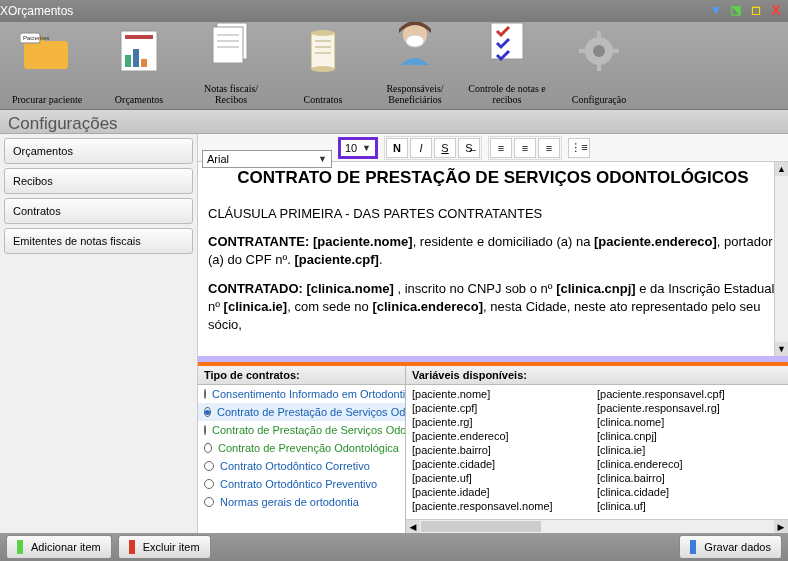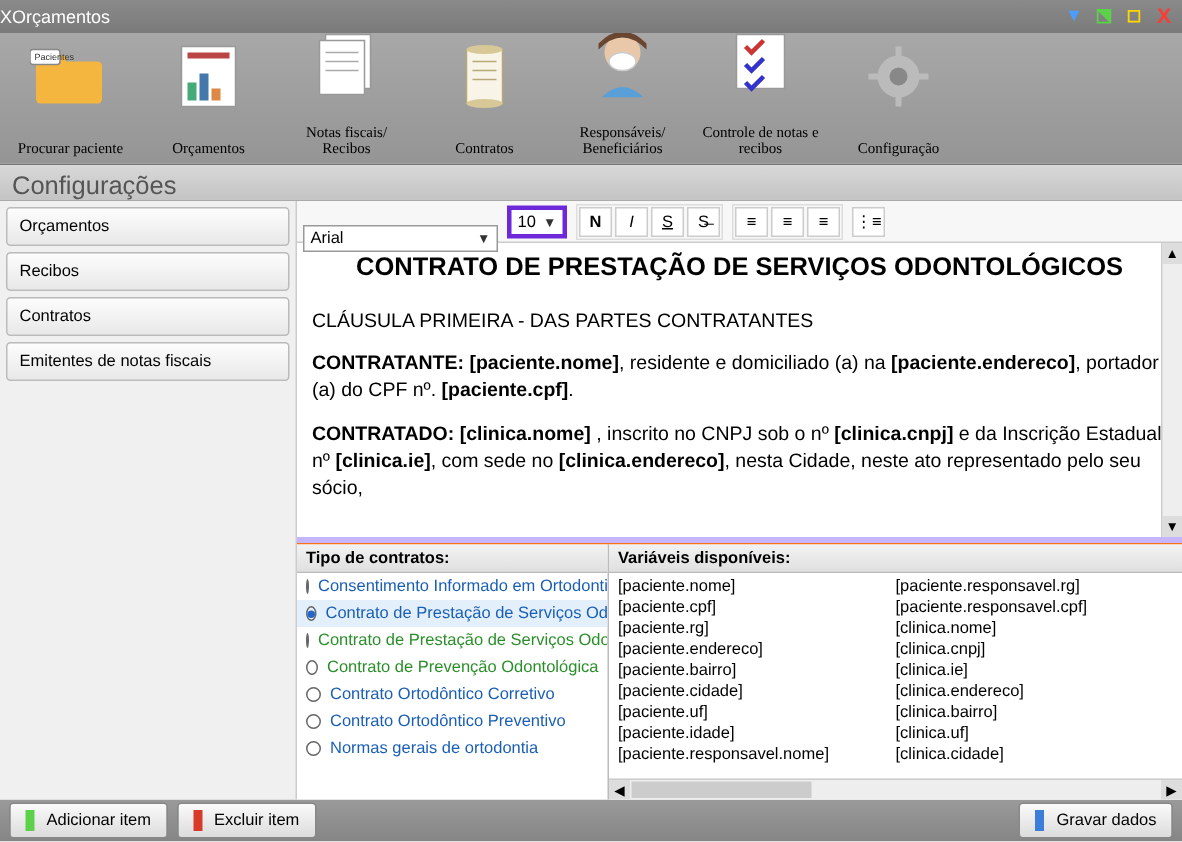--- a/index.html
+++ b/index.html
@@ -18,27 +18,27 @@
 .section-header { background: linear-gradient(#d8d8d8,#c4c4c4); padding: 4px 8px; font-size: 17px; color: #555; border-bottom: 1px solid #aaa; height: 24px; }
 .main-area { display: flex; height: 399px; }
 .sidebar { width: 198px; background: #f0f0f0; padding: 4px; display: flex; flex-direction: column; gap: 4px; border-right: 1px solid #ccc; }
 .sidebar-btn { background: linear-gradient(#fdfdfd,#e8e8e8); border: 1px solid #bbb; border-radius: 3px; padding: 6px 8px; text-align: left; cursor: pointer; font-size: 11px; }
 .content { flex: 1; display: flex; flex-direction: column; background: #fff; position: relative; }
 .editor-toolbar { display: flex; align-items: center; gap: 6px; padding: 3px 4px; border-bottom: 1px solid #ccc; background: #f7f7f7; height: 28px; }
 .font-select { border: 1px solid #999; background: #fff; padding: 2px 4px; width: 130px; display: flex; justify-content: space-between; align-items: center; cursor: pointer; margin-top: 23px; }
 .size-select { border: 3px solid #6d28d9; background: #fff; padding: 2px 4px; width: 40px; display: flex; justify-content: space-between; align-items: center; cursor: pointer; }
 .et-btn { width: 22px; height: 20px; border: 1px solid #ccc; background: #fff; display: flex; align-items: center; justify-content: center; cursor: pointer; font-size: 11px; }
 .et-btn-group { display: flex; gap: 2px; border: 1px solid #ddd; padding: 1px; }
-.document { flex: 0 0 200px; overflow-y: auto; padding: 6px 10px; font-size: 13px; color: #000; border-bottom: 4px solid #c4b5fd; position: relative; }
+.document { flex: 0 0 200px; overflow-y: auto; padding: 6px 10px; font-size: 13px; color: #000; border-bottom: 6px solid #c4b5fd; position: relative; }
 .doc-title { text-align: center; font-weight: bold; font-size: 17px; line-height: 1.2; }
 .clause { font-weight: normal; margin-top: 18px; }
 .para { margin-top: 12px; line-height: 1.35; }
 .scroll-indicator { position: absolute; right: 0; top: 0; width: 14px; height: 100%; background: #eee; border-left: 1px solid #ccc; }
 .scroll-up,.scroll-down { height: 14px; background: #ddd; text-align: center; font-size: 9px; line-height: 14px; cursor: pointer; }
-.bottom-split { flex: 1; display: flex; border-top: 1px solid #f97316; }
+.bottom-split { flex: 1; display: flex; border-top: 4px solid #f97316; }
 .contracts-col { width: 208px; border-right: 1px solid #bbb; display: flex; flex-direction: column; }
 .col-header { background: linear-gradient(#f2f2f2,#e0e0e0); font-weight: bold; padding: 3px 6px; font-size: 11px; border-bottom: 1px solid #bbb; }
 .contract-list { flex: 1; overflow: hidden; }
 .contract-row { display: flex; align-items: center; gap: 6px; padding: 3px 6px; font-size: 11px; cursor: pointer; white-space: nowrap; overflow: hidden; }
 .contract-row.selected { background: #e3f0fb; }
 .radio { width: 10px; height: 10px; border: 1px solid #666; border-radius: 50%; display: inline-flex; align-items: center; justify-content: center; }
 .radio.on::after { content: ""; width: 5px; height: 5px; background: #2266cc; border-radius: 50%; }
 .blue-link { color: #1a5fb4; }
 .green-link { color: #2a8f2a; }
 .vars-col { flex: 1; display: flex; flex-direction: column; }
@@ -259,29 +259,29 @@
               <div>[paciente.cpf]</div>
               <div>[paciente.rg]</div>
               <div>[paciente.endereco]</div>
               <div>[paciente.bairro]</div>
               <div>[paciente.cidade]</div>
               <div>[paciente.uf]</div>
               <div>[paciente.idade]</div>
               <div>[paciente.responsavel.nome]</div>
             </div>
           <div class="vars-column" id="vars-col2">
+              <div>[paciente.responsavel.cpf]</div>
               <div>[paciente.responsavel.rg]</div>
-              <div>[paciente.responsavel.cpf]</div>
               <div>[clinica.nome]</div>
               <div>[clinica.cnpj]</div>
               <div>[clinica.ie]</div>
               <div>[clinica.endereco]</div>
               <div>[clinica.bairro]</div>
+              <div>[clinica.cidade]</div>
               <div>[clinica.uf]</div>
-              <div>[clinica.cidade]</div>
             </div>
         </div>
         <div class="hscroll">
           <div class="arrow">◀</div>
           <div class="thumb"></div>
           <div style="flex:1"></div>
           <div class="arrow">▶</div>
         </div>
       </div>
     </div>

